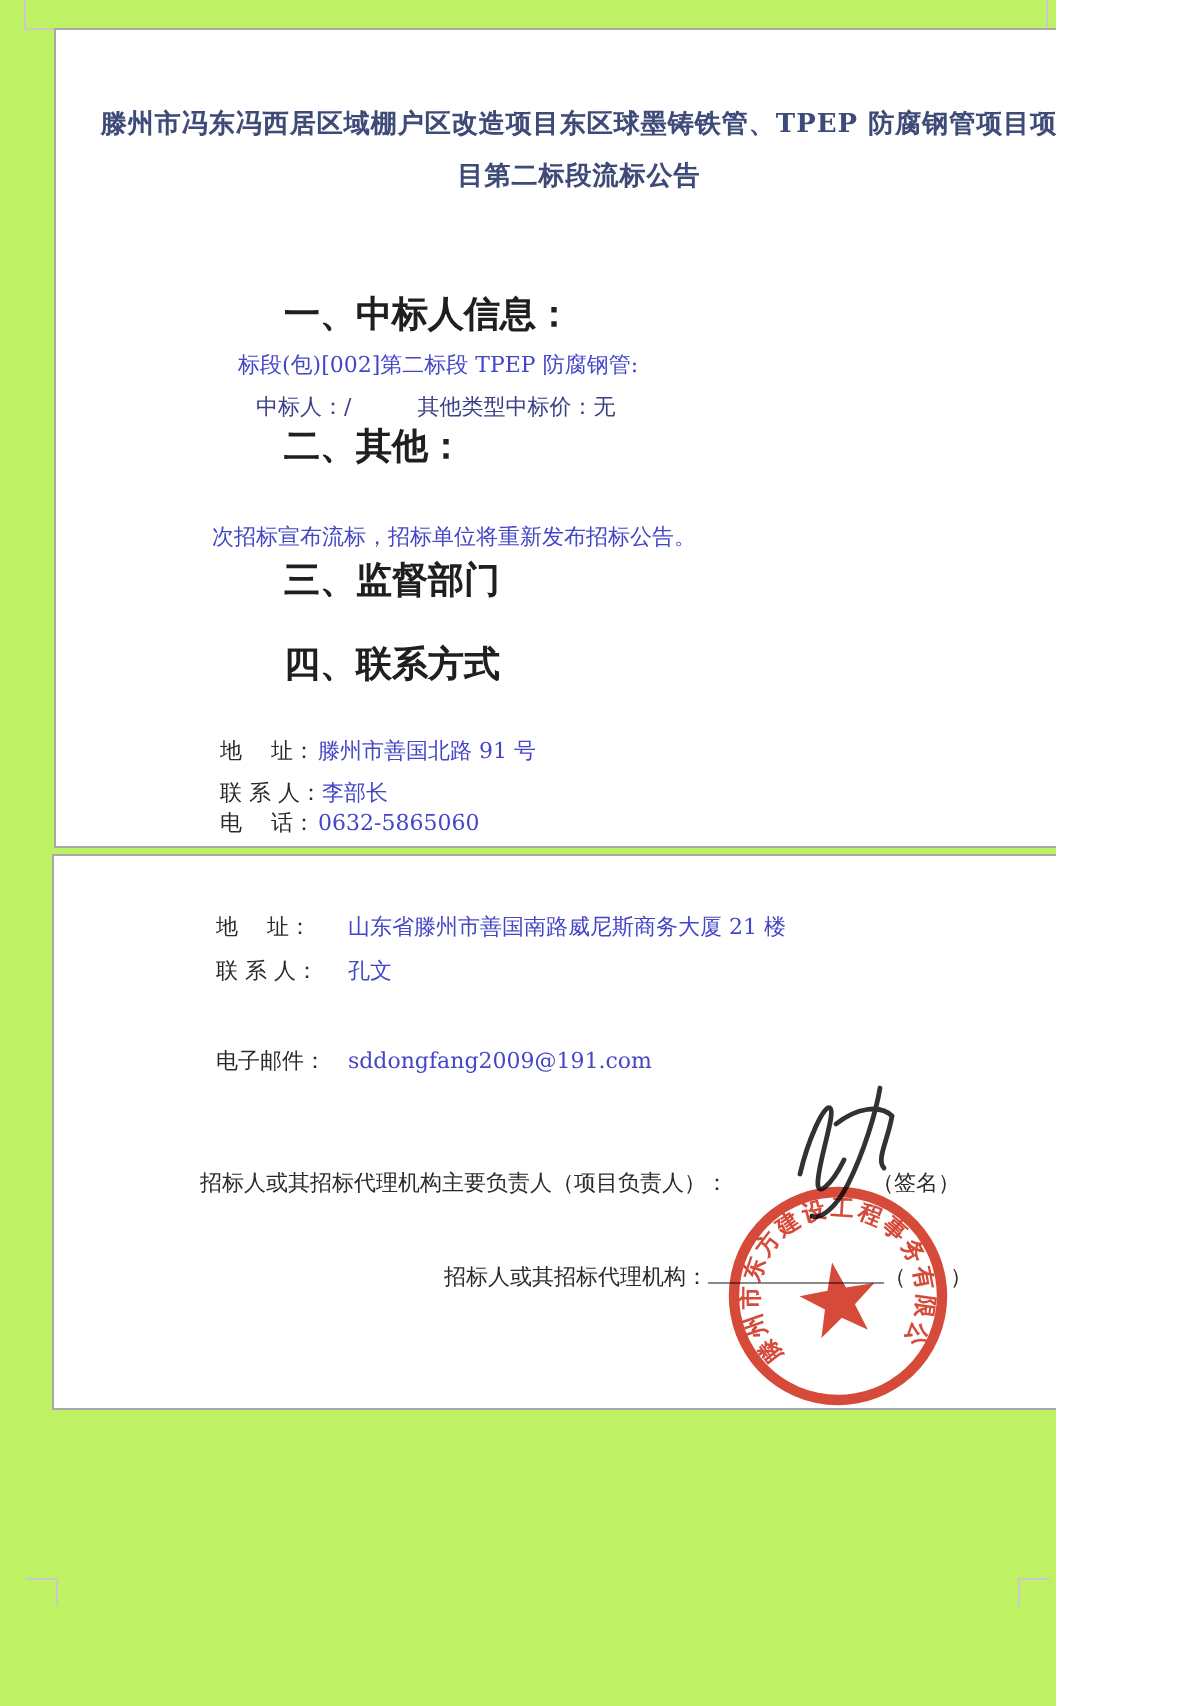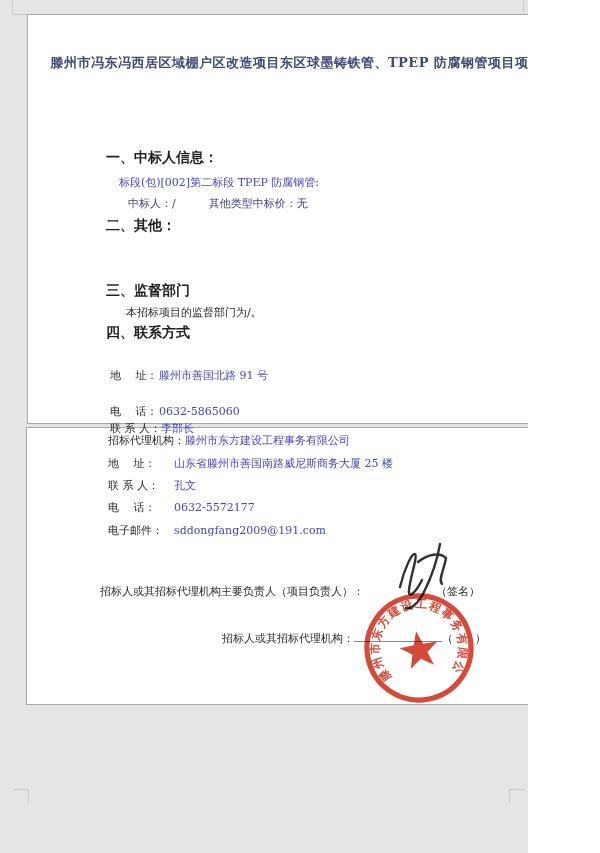--- a/index.html
+++ b/index.html
@@ -1,24 +1,24 @@
 <!DOCTYPE html>
 <html><head>
 <meta charset="utf-8">
 <style>
   html,body{margin:0;padding:0;background:#ffffff;}
-  .canvas{position:relative;width:528px;height:853px;background:#e5e5e5;overflow:hidden;
+  .canvas{position:relative;width:528px;height:853px;background:#bef264;overflow:hidden;
           font-family:"DejaVu Serif","Liberation Serif",serif;}
   .box{position:absolute;border:1px solid #a8a8a8;background:#ffffff;}
   .box1{left:27px;top:14px;width:525px;height:408px;}
   .box2{left:26px;top:427px;width:537px;height:276px;}
   .line{position:absolute;white-space:nowrap;font-size:11px;line-height:15px;color:#2a2a2a;}
   .title{left:27px;width:525px;text-align:center;font-weight:bold;color:#3e4a78;font-size:13px;letter-spacing:0.5px;}
   .tno{font-size:12px;}
-  .hd{font-weight:bold;color:#1f1f1f;font-size:14px;}
+  .hd{font-weight:bold;color:#1f1f1f;font-size:18px;margin-left:36px;}
   .blue{color:#4446c8;}
   .navy{color:#3a4086;}
   .lbl{color:#2a2a2a;}
   .b1lbl{display:inline-block;min-width:49px;}
   .b2lbl{display:inline-block;min-width:66px;}
   .gap{display:inline-block;width:72px;}
   .uline{display:inline-block;width:88px;height:12px;border-bottom:1px solid #8a8a8a;vertical-align:baseline;}
   .markers div{position:absolute;}
   .mk{border:0 solid #c9c9c9;}
   .mk-tl{left:12px;top:0;width:16px;height:14px;border-left-width:1px;border-bottom-width:1px;}
@@ -40,53 +40,48 @@
     <div class="mk mk-tr"></div>
     <div class="mk mk-bl"></div>
     <div class="mk mk-br"></div>
   </div>
 
   <div class="box box1"></div>
 
   <div class="box box2"></div>
 
   <div class="line title" style="top:55px;">滕州市冯东冯西居区域棚户区改造项目东区球墨铸铁管、TPEP 防腐钢管项目项</div>
+  <div class="line title" style="top:81px;">目第二标段流标公告</div>
 
   <div class="line hd" style="left:106px;top:150px;">一、中标人信息：</div>
   <div class="line blue" style="left:119px;top:175px;">标段(包)[002]第二标段 TPEP 防腐钢管:</div>
   <div class="line navy" style="left:128px;top:196px;">中标人：/　　　其他类型中标价：无</div>
 
-  <div class="line hd" style="left:106px;top:218px;">二、其他：</div>
+  <div class="line hd" style="left:106px;top:218px;font-family:Liberation Mono, monospace;">二、其他：</div>
+  <div class="line blue" style="left:106px;top:261px;">次招标宣布流标，招标单位将重新发布招标公告。</div>
 
   <div class="line hd" style="left:106px;top:283px;">三、监督部门</div>
-  <div class="line" style="left:126px;top:305px;">本招标项目的监督部门为/。</div>
 
   <div class="line hd" style="left:106px;top:325px;">四、联系方式</div>
 
   <div class="line" style="left:110px;top:368px;">
     <span class="lbl b1lbl">地　 址：</span><span class="blue">滕州市善国北路 91 号</span>
   </div>
-  <div class="line" style="left:110px;top:389px;margin-top:32px;">
+  <div class="line" style="left:110px;top:389px;">
     <span class="lbl b1lbl">联 系 人：</span><span class="blue">李部长</span>
   </div>
   <div class="line" style="left:110px;top:404px;">
     <span class="lbl b1lbl">电　 话：</span><span class="blue">0632-5865060</span>
   </div>
 
-  <div class="line" style="left:108px;top:433px;">
-    <span class="lbl">招标代理机构：</span><span class="blue">滕州市东方建设工程事务有限公司</span>
-  </div>
   <div class="line" style="left:108px;top:456px;">
-    <span class="lbl b2lbl">地　 址：</span><span class="blue">山东省滕州市善国南路威尼斯商务大厦 25 楼</span>
+    <span class="lbl b2lbl">地　 址：</span><span class="blue">山东省滕州市善国南路威尼斯商务大厦 21 楼</span>
   </div>
   <div class="line" style="left:108px;top:478px;">
     <span class="lbl b2lbl">联 系 人：</span><span class="blue">孔文</span>
-  </div>
-  <div class="line" style="left:108px;top:500px;">
-    <span class="lbl b2lbl">电　 话：</span><span class="blue">0632-5572177</span>
   </div>
   <div class="line" style="left:108px;top:523px;">
     <span class="lbl b2lbl">电子邮件：</span><span class="blue">sddongfang2009@191.com</span>
   </div>
 
   <div class="line" style="left:222px;top:629px;">
     <span>招标人或其招标代理机构：</span><span class="uline"></span><span>（　　）</span>
   </div>
   <div class="line" style="left:100px;top:584px;">
     <span>招标人或其招标代理机构主要负责人（项目负责人）：</span><span class="gap"></span><span>（签名）</span>

